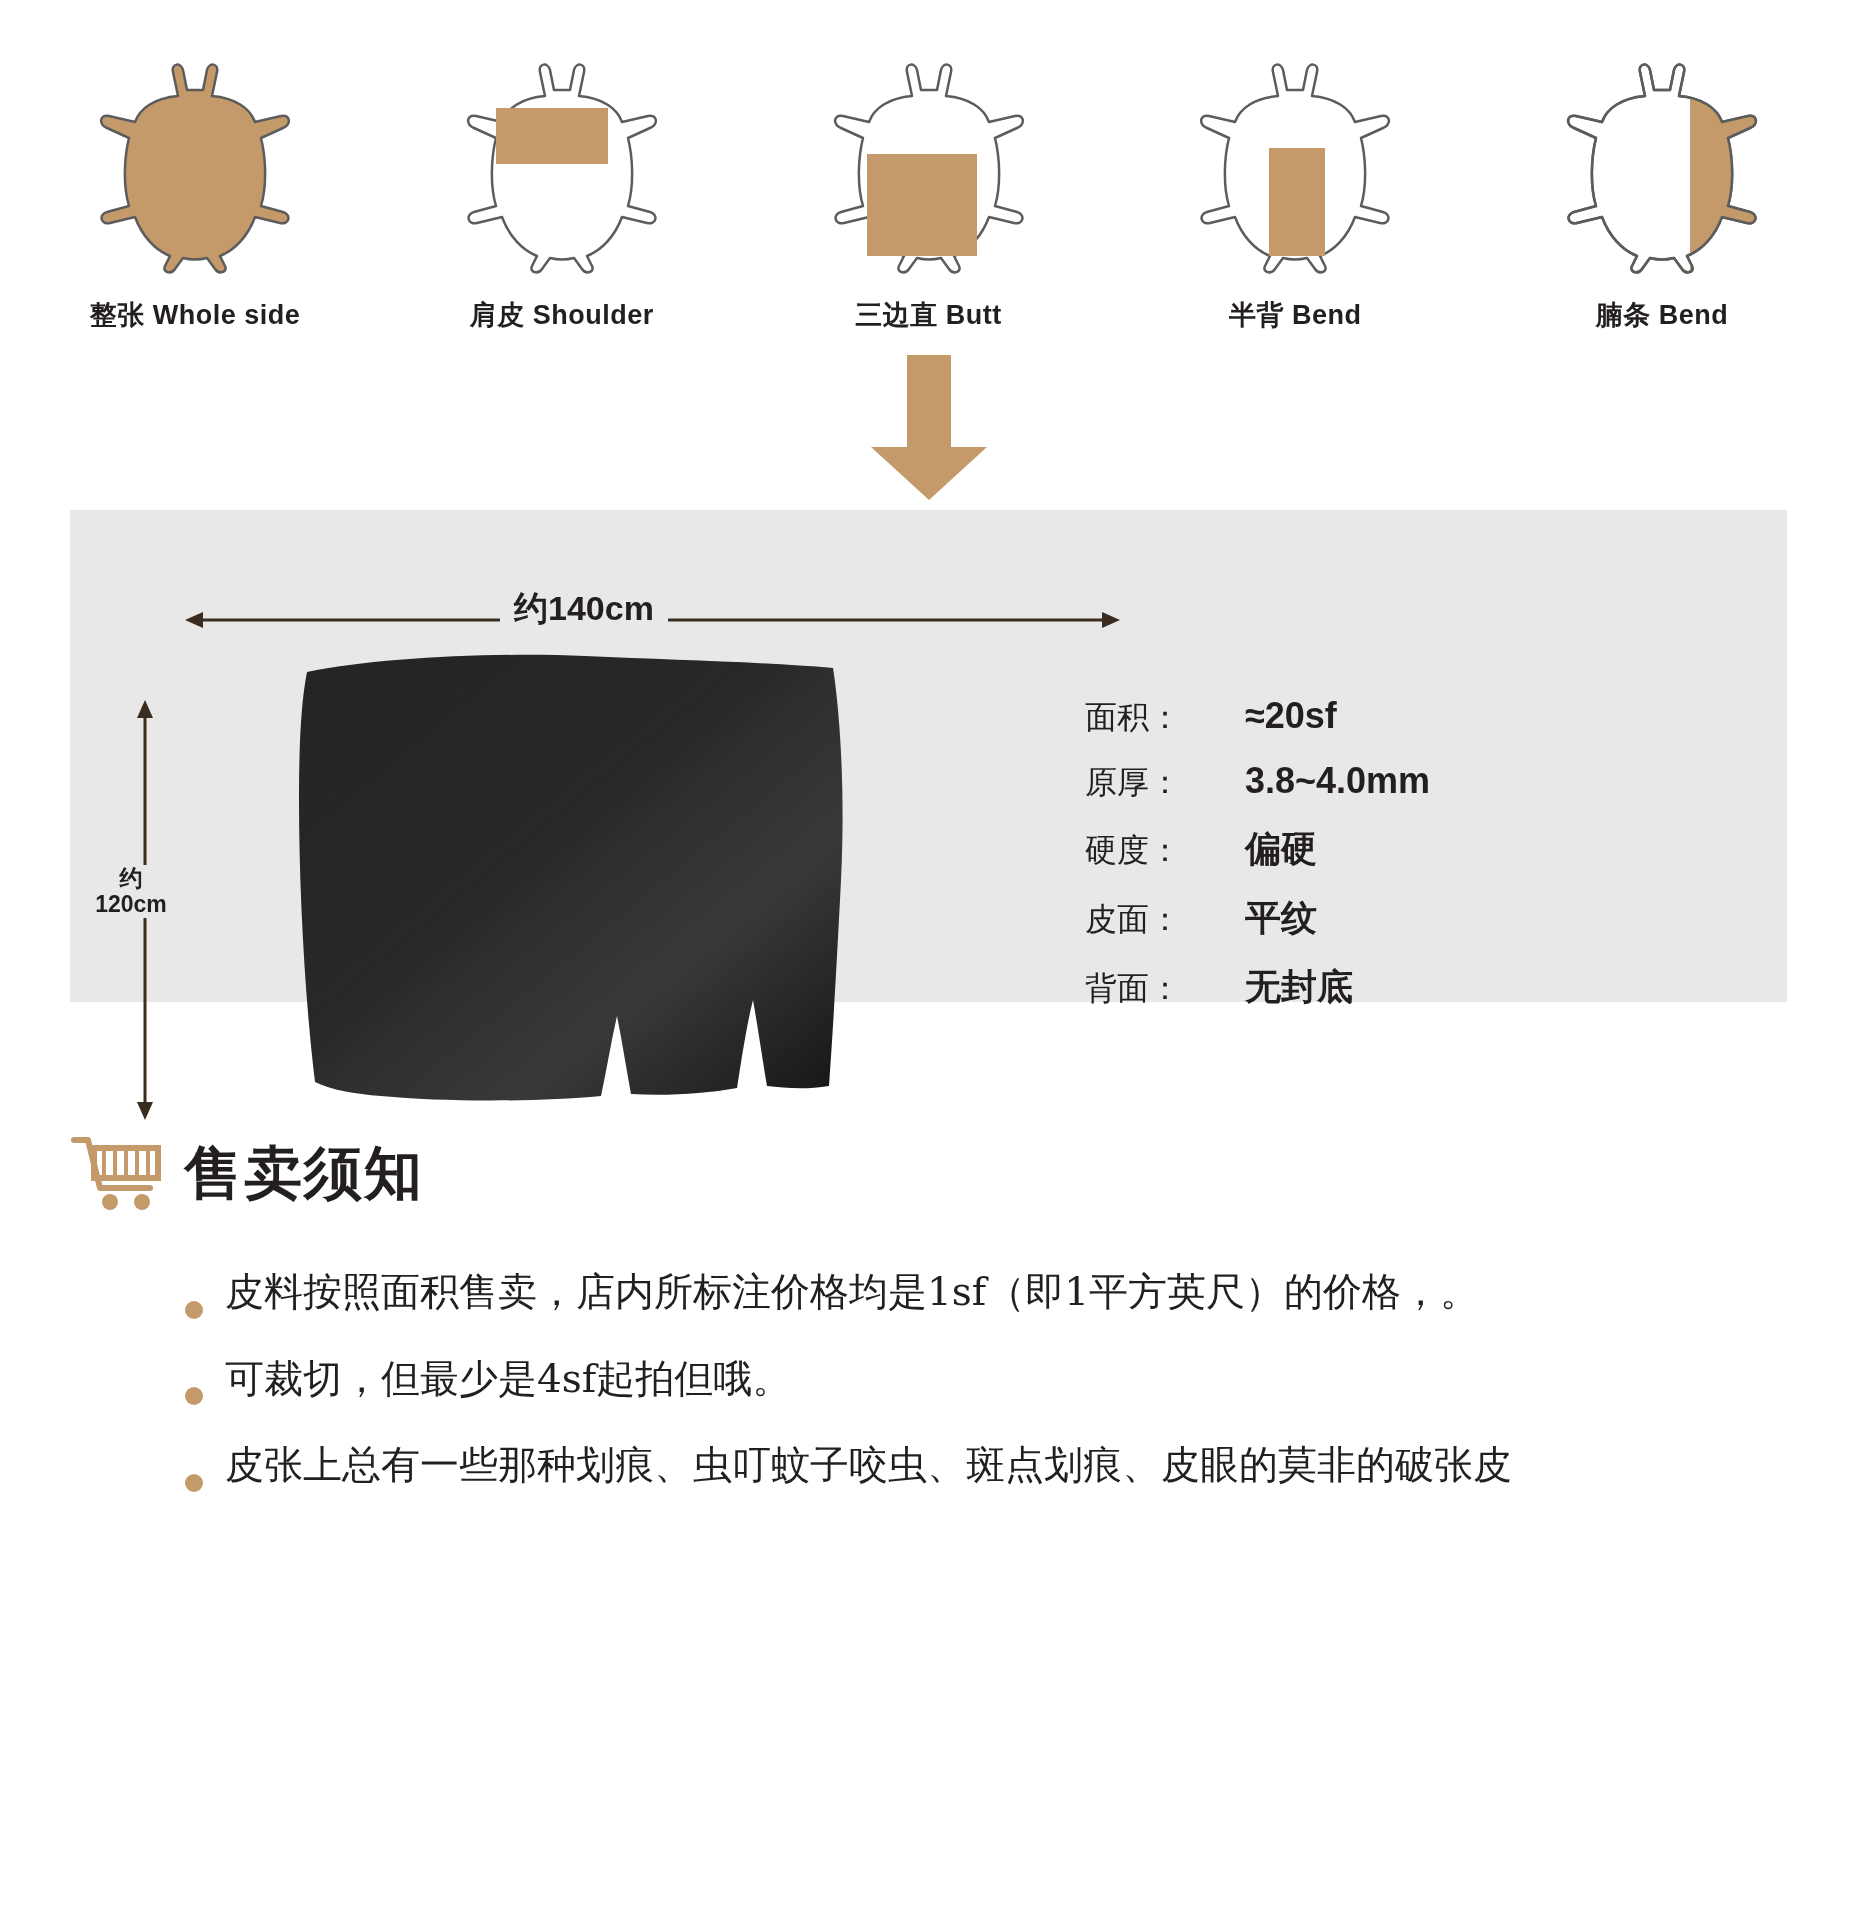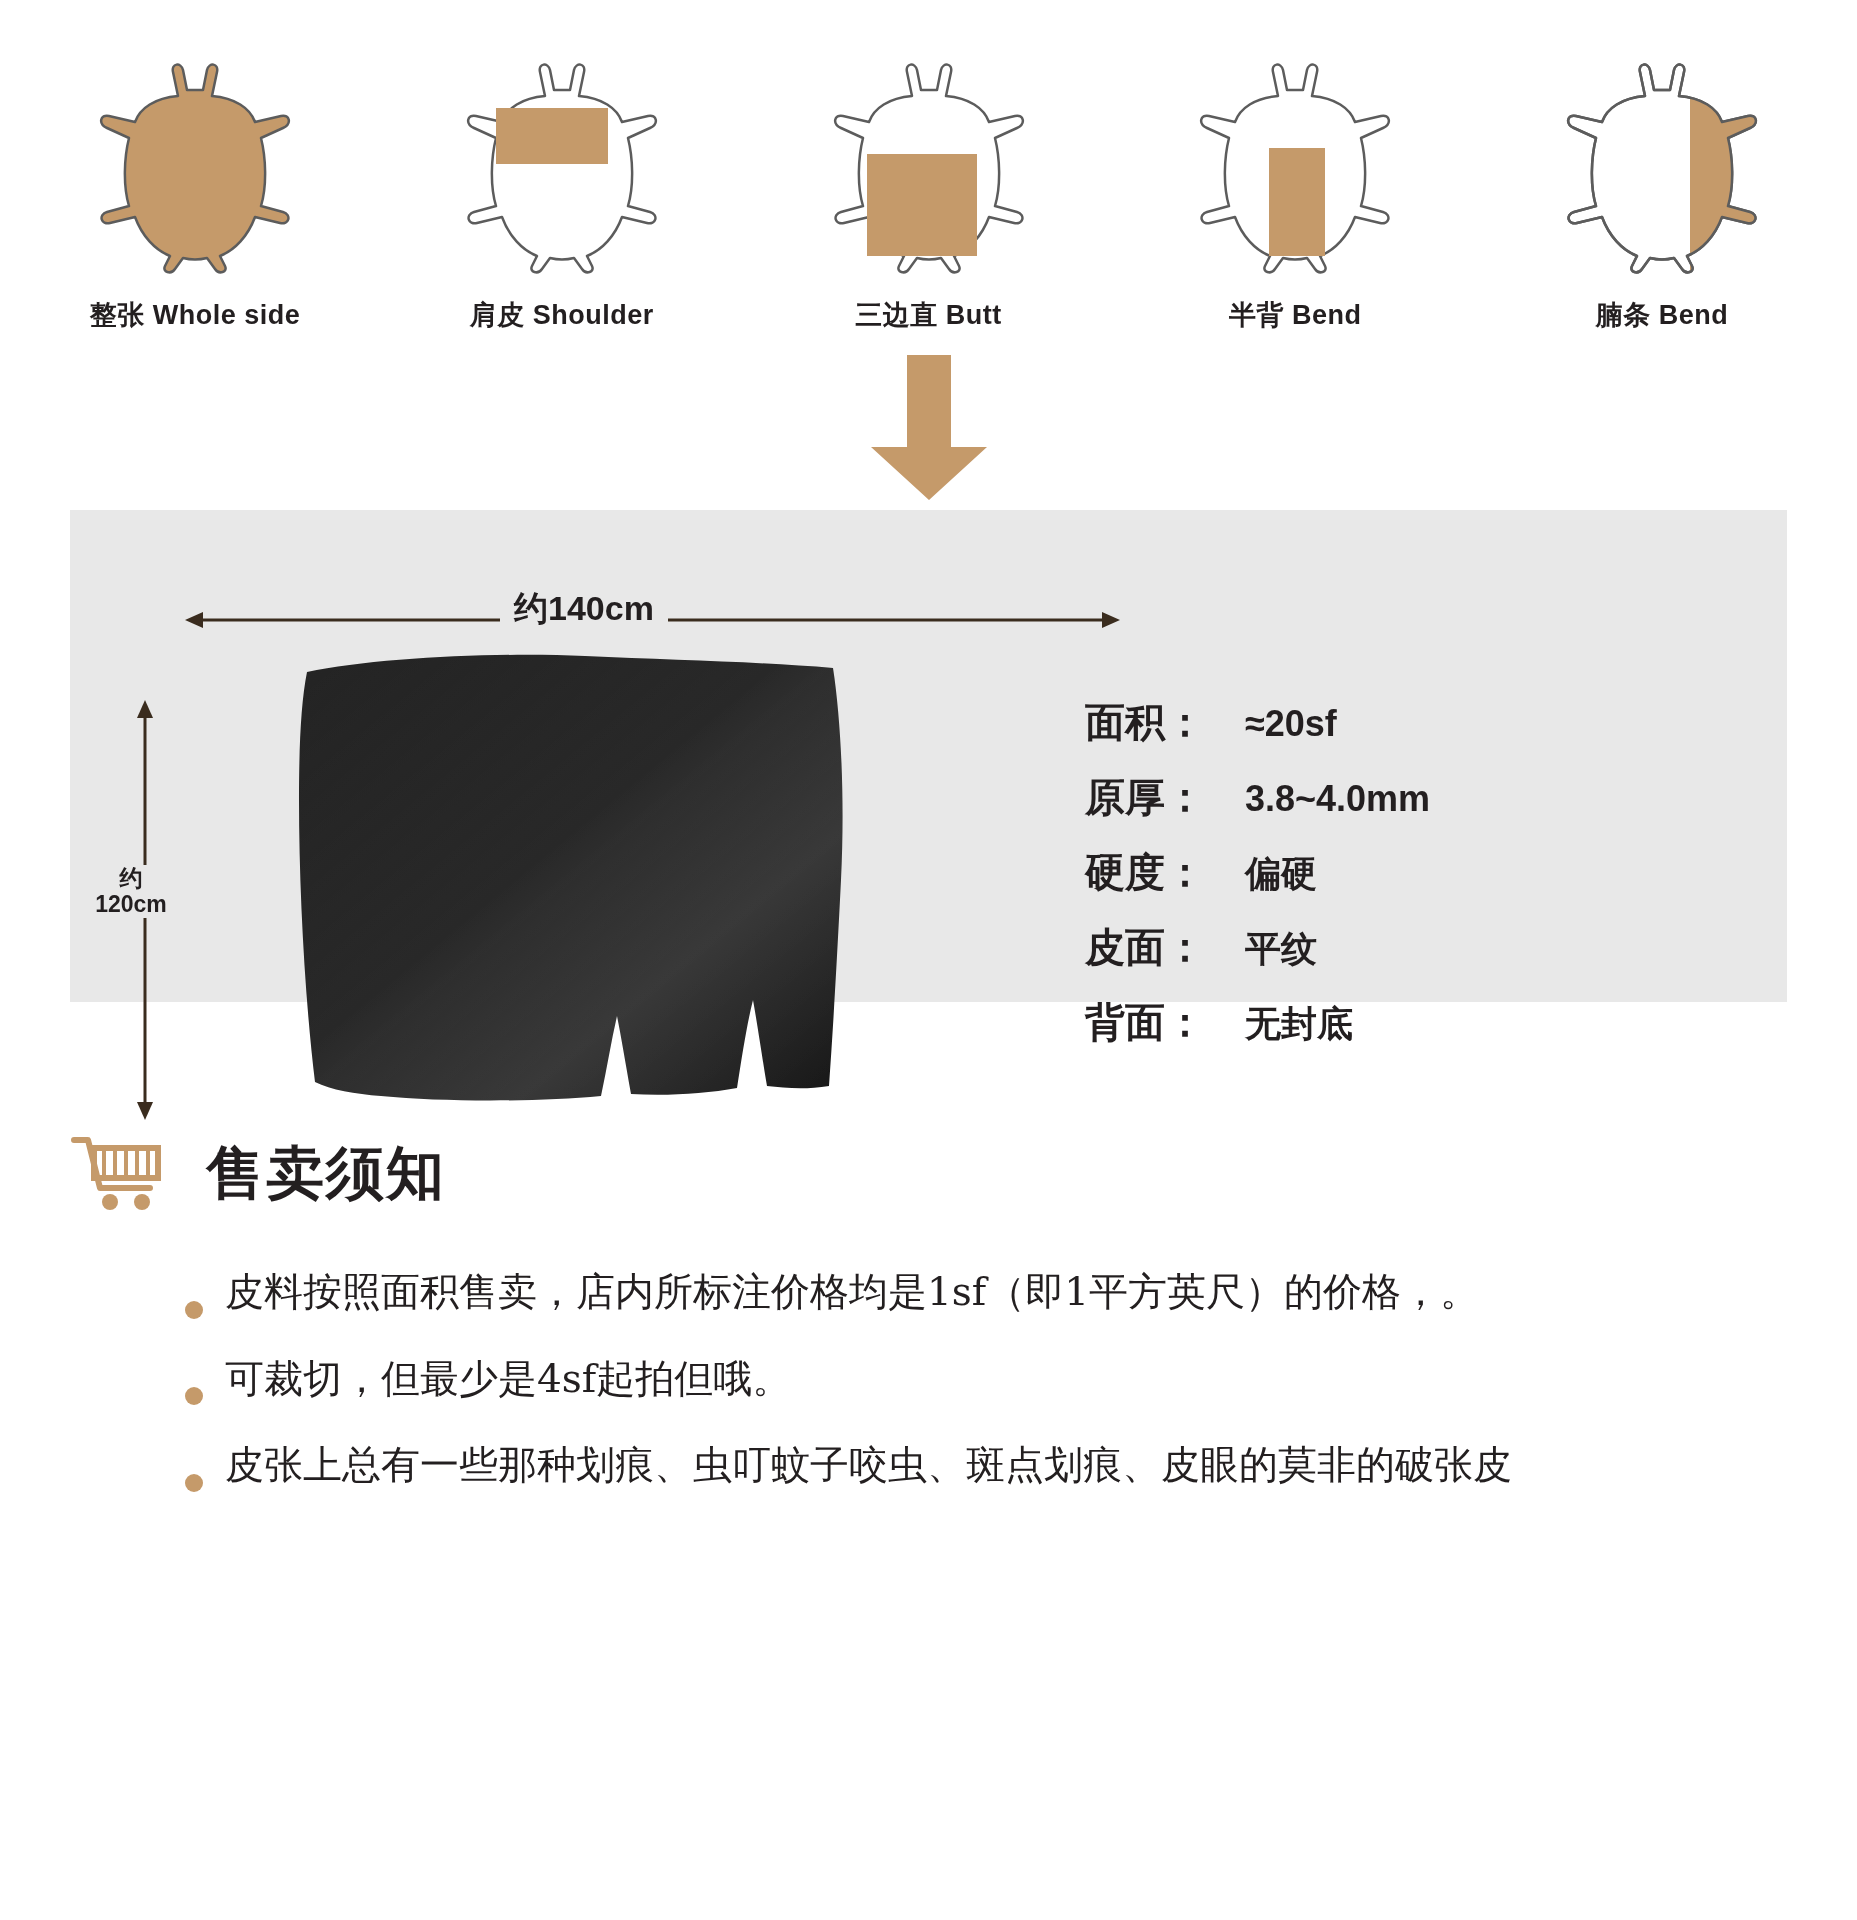--- a/index.html
+++ b/index.html
@@ -116,41 +116,41 @@
     left: 1015px;
     top: 185px;
   }
   .spec-row {
     display: flex;
     align-items: baseline;
     margin-bottom: 20px;
   }
   .spec-key {
     width: 160px;
-    font-size: 40px;
-    font-weight: bold;
+    font-size: 32px;
+    font-weight: normal;
     color: #231f20;
   }
   .spec-val {
     font-size: 36px;
     font-weight: bold;
     color: #231f20;
     white-space: nowrap;
   }
 
   
   .notice {
     margin: 130px 0 0 0;
     padding: 0 70px;
     box-sizing: border-box;
   }
   .notice-head {
     display: flex;
     align-items: center;
-    gap: 40px;
+    gap: 18px;
   }
   .notice-title {
     font-family: "DejaVu Serif", serif;
     font-size: 58px;
     font-weight: bold;
     letter-spacing: 2px;
     color: #231f20;
   }
   .notice-list {
     margin-top: 50px;

